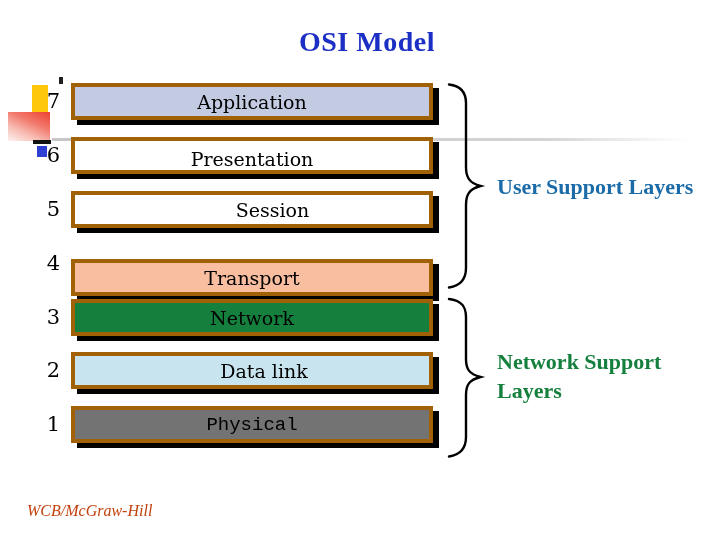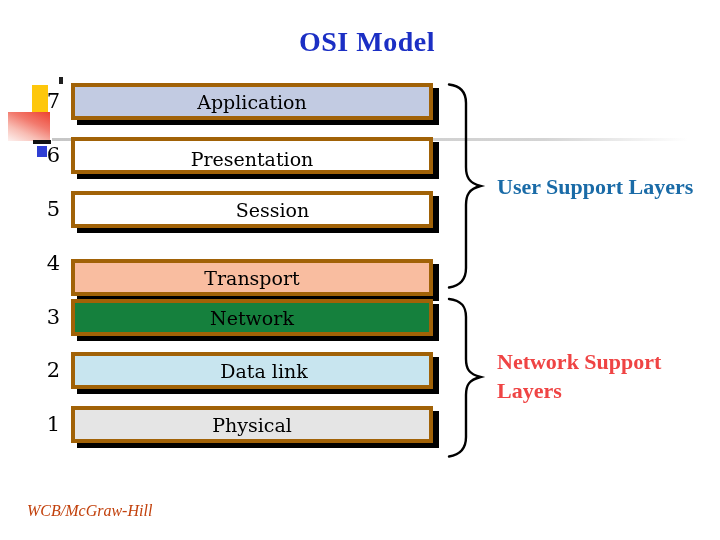--- a/index.html
+++ b/index.html
@@ -85,29 +85,29 @@
     </div>
   </div>
   <div class="layer-row row-5">
     <span class="layer-number">2</span>
     <div class="layer-box" style="background-color: rgb(200, 229, 239); padding-left: 24px;">
       <span>Data link</span>
     </div>
   </div>
   <div class="layer-row row-6">
     <span class="layer-number">1</span>
-    <div class="layer-box" style="background-color: #e5e5e5;">
+    <div class="layer-box" style="background-color: #737373; font-family: Liberation Mono, monospace;">
       <span>Physical</span>
     </div>
   </div>
 
   <svg class="braces" width="720" height="540" viewBox="0 0 720 540">
     <path d="M 449,84.5 C 462,86 466,93 466,103 L 466,167 C 466,177 469,183 480.5,186
              C 469,189 466,195 466,205 L 466,268 C 466,278 462,285.5 449,287.5" fill="none" stroke="#000" stroke-width="2.4" stroke-linecap="round"></path>
     <path d="M 449,299 C 462,300.5 466,307 466,317 L 466,359 C 466,369 469,374 480.5,377
              C 469,380 466,385 466,395 L 466,437 C 466,447 462,454.5 449,456.5" fill="none" stroke="#000" stroke-width="2.4" stroke-linecap="round"></path>
   </svg>
 
   <div class="group-label group-0" style="color: rgb(26, 107, 167);">User Support Layers</div>
-  <div class="group-label group-1" style="color: #ef4444;">Network Support Layers</div>
+  <div class="group-label group-1" style="color: #15803d;">Network Support Layers</div>
 
   <div class="footer">WCB/McGraw-Hill</div>
 </div>
 
 </body></html>

